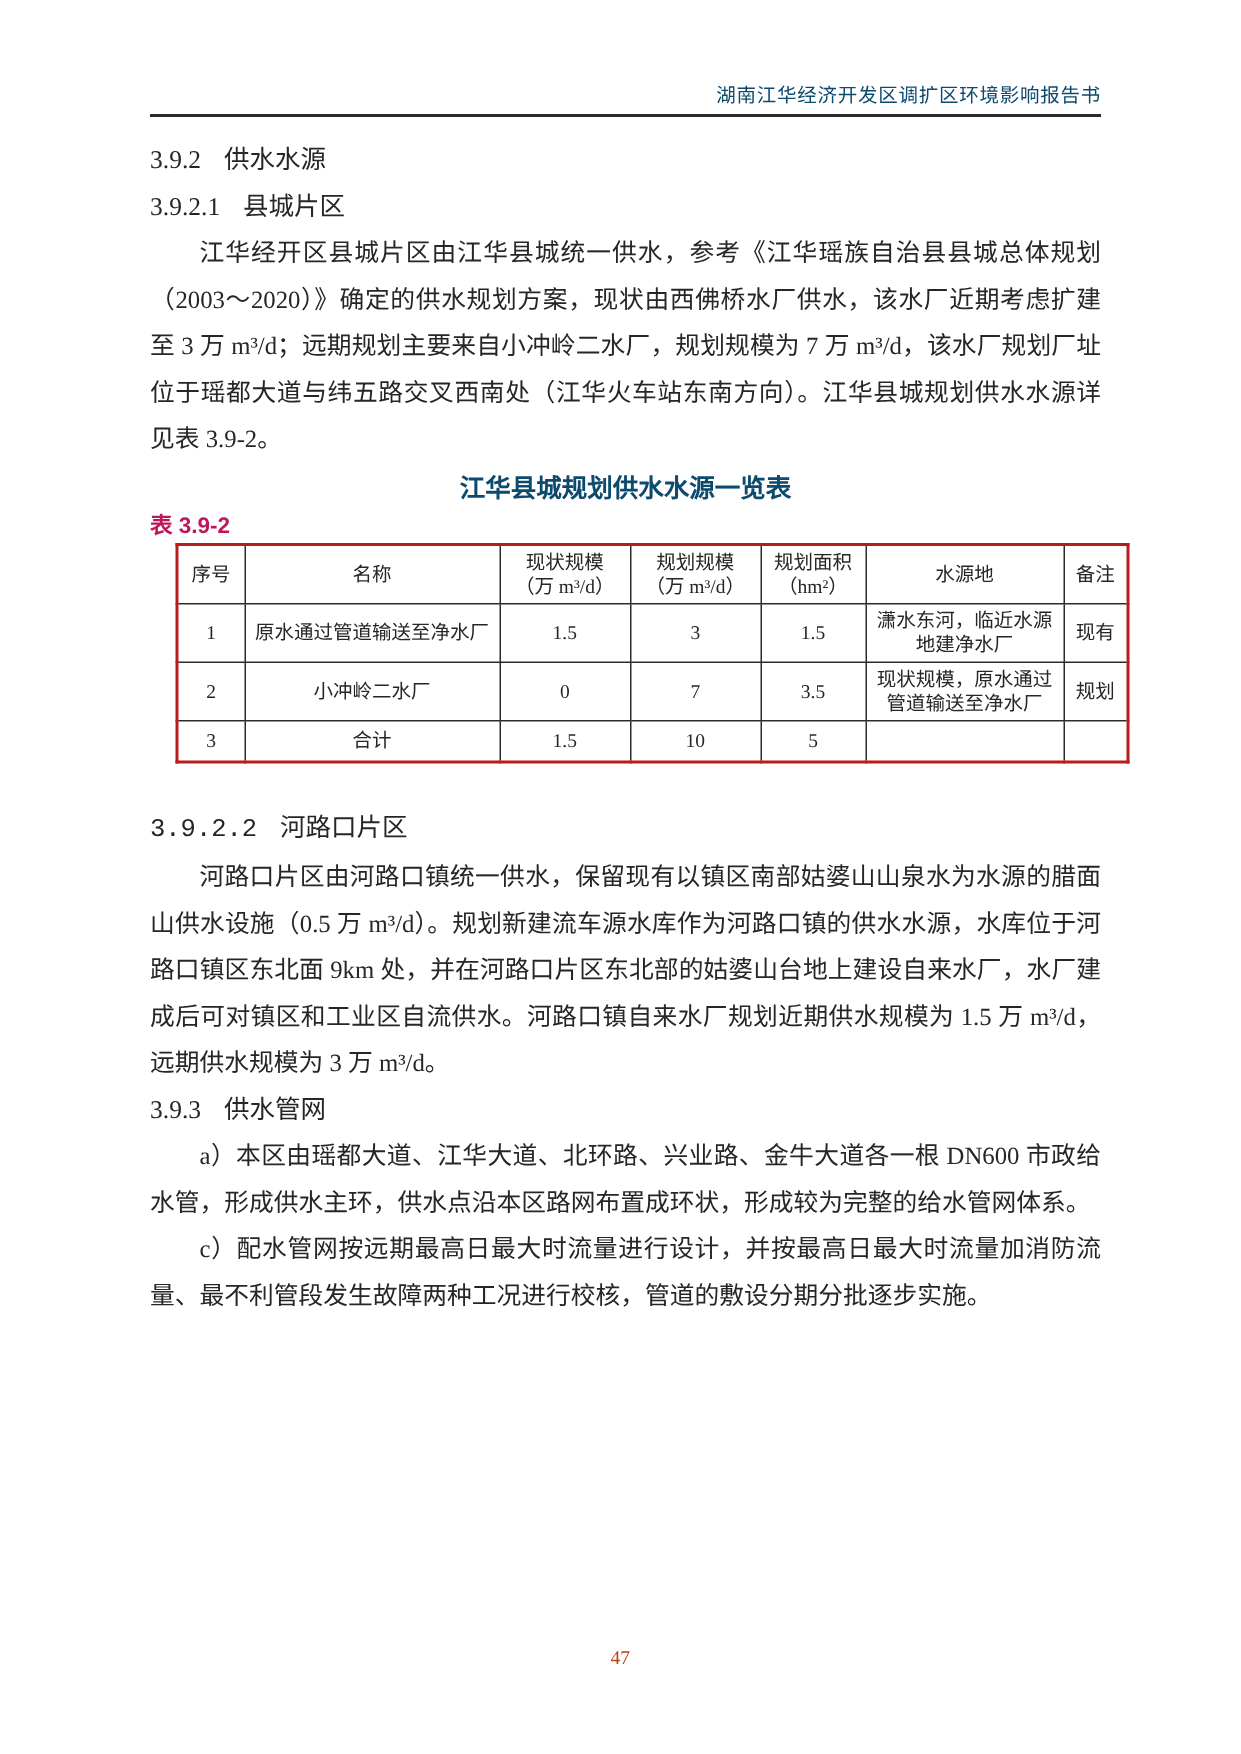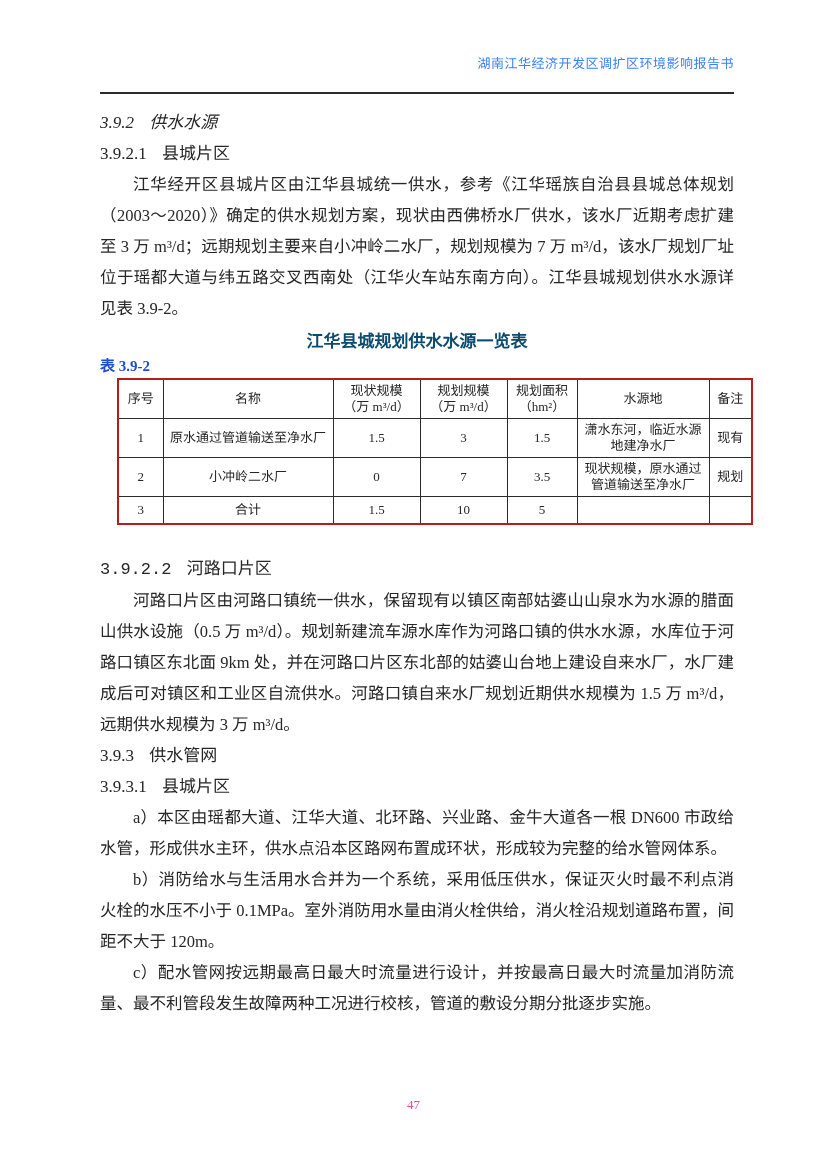--- a/index.html
+++ b/index.html
@@ -13,62 +13,62 @@
     color: #262626;
     font-family: "Liberation Serif", "DejaVu Serif", serif;
     overflow: hidden;
   }
   
   .doc-header {
     margin: 56px 93px 0 100px;
     text-align: right;
     font-size: 13px;
     letter-spacing: 0.5px;
-    color: #3b82f6;
-    padding-bottom: 20px;
+    color: #0c4a6e;
+    padding-bottom: 4px;
     border-bottom: 2px solid #2b2b2b;
     line-height: 16px;
   }
   
   .content {
     margin: 0 93px 0 100px;
     font-size: 16.5px;
     line-height: 31px;
     text-align: justify;
   }
   .heading {
     font-size: 17px;
     font-weight: normal;
     margin: 0;
     line-height: 31px;
     text-align: left;
   }
-  .heading.first { margin-top: 13px; font-style: italic; }
+  .heading.first { margin-top: 13px; }
   .heading .h-num { margin-right: 0.9em; }
   .para {
     margin: 0;
     text-indent: 2em;
   }
   
   .table-caption {
     font-family: "Liberation Sans", "DejaVu Sans", sans-serif;
     font-weight: bold;
     font-size: 17px;
     text-align: center;
     line-height: 26px;
     margin-top: 5px;
     color: #0c4a6e;
   }
   .table-label {
-    font-family: Liberation Serif, serif;
+    font-family: Liberation Sans, sans-serif;
     font-weight: bold;
     font-size: 15px;
     text-align: left;
     line-height: 23px;
-    color: #1d4ed8;
+    color: #be185d;
   }
   table.data-table {
     width: 634px;
     border-collapse: collapse;
     table-layout: fixed;
     font-size: 13px;
     line-height: 16px;
     text-align: center;
     border: 2px solid #b91c1c;
     margin-left: 17px;
@@ -94,21 +94,21 @@
   .gap-after-table { margin-top: 29px; font-family: Liberation Mono, monospace; }
   .gap-small { margin-top: 0; }
   
   .doc-footer {
     position: absolute;
     left: 0;
     bottom: 56px;
     width: 100%;
     text-align: center;
     font-size: 13px;
-    color: #ec4899;
+    color: #c2410c;
   }
 </style>
 </head>
 <body>
 
 <div class="page">
 
   <div class="doc-header">
     <span>湖南江华经济开发区调扩区环境影响报告书</span>
   </div>
@@ -200,26 +200,22 @@
     <h3 class="heading gap-after-table">
       <span class="h-num">3.9.2.2</span><span>河路口片区</span>
     </h3>
 
     <p class="para">河路口片区由河路口镇统一供水，保留现有以镇区南部姑婆山山泉水为水源的腊面山供水设施（0.5 万 m³/d）。规划新建流车源水库作为河路口镇的供水水源，水库位于河路口镇区东北面 9km 处，并在河路口片区东北部的姑婆山台地上建设自来水厂，水厂建成后可对镇区和工业区自流供水。河路口镇自来水厂规划近期供水规模为 1.5 万 m³/d，远期供水规模为 3 万 m³/d。</p>
 
     <h2 class="heading gap-small">
       <span class="h-num">3.9.3</span><span>供水管网</span>
     </h2>
 
-    <h3 class="heading">
-      <span class="h-num">3.9.3.1</span><span>县城片区</span>
-    </h3>
 
     <p class="para">a）本区由瑶都大道、江华大道、北环路、兴业路、金牛大道各一根 DN600 市政给水管，形成供水主环，供水点沿本区路网布置成环状，形成较为完整的给水管网体系。</p>
-    <p class="para gap-small">b）消防给水与生活用水合并为一个系统，采用低压供水，保证灭火时最不利点消火栓的水压不小于 0.1MPa。室外消防用水量由消火栓供给，消火栓沿规划道路布置，间距不大于 120m。</p>
     <p class="para gap-small">c）配水管网按远期最高日最大时流量进行设计，并按最高日最大时流量加消防流量、最不利管段发生故障两种工况进行校核，管道的敷设分期分批逐步实施。</p>
 
   </div>
 
   <div class="doc-footer">
     <span>47</span>
   </div>
 
 </div>
 

